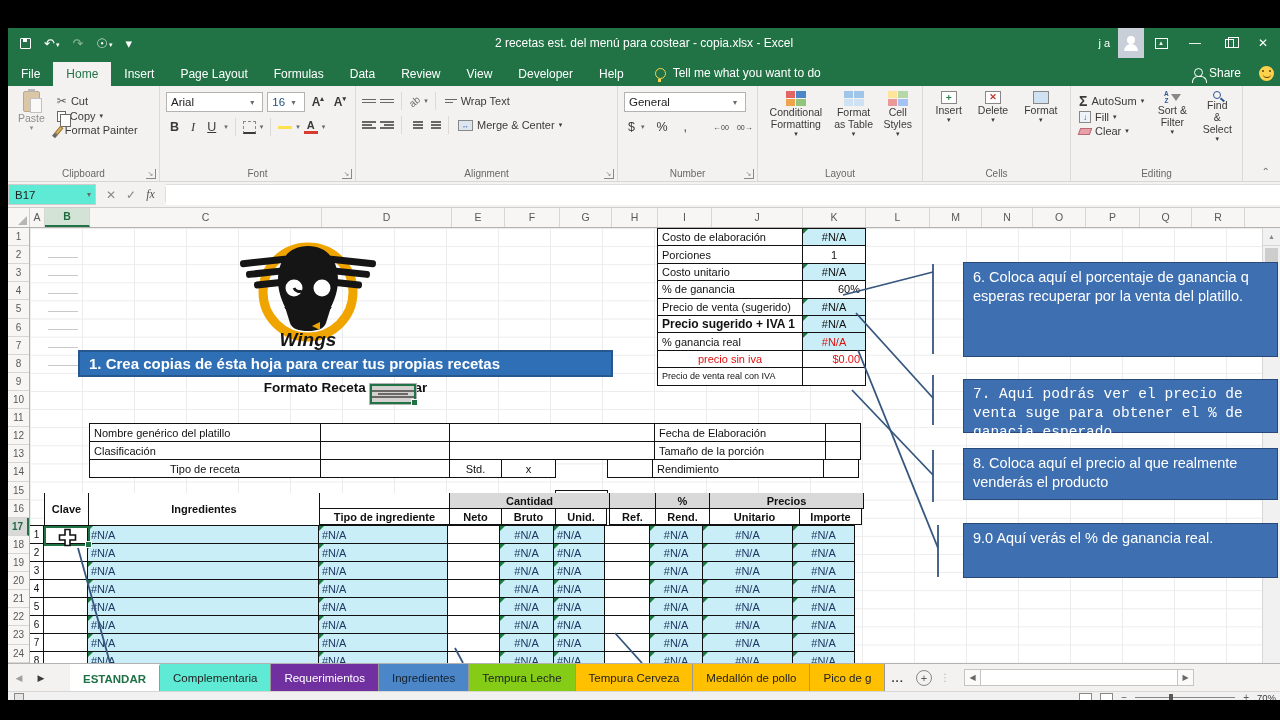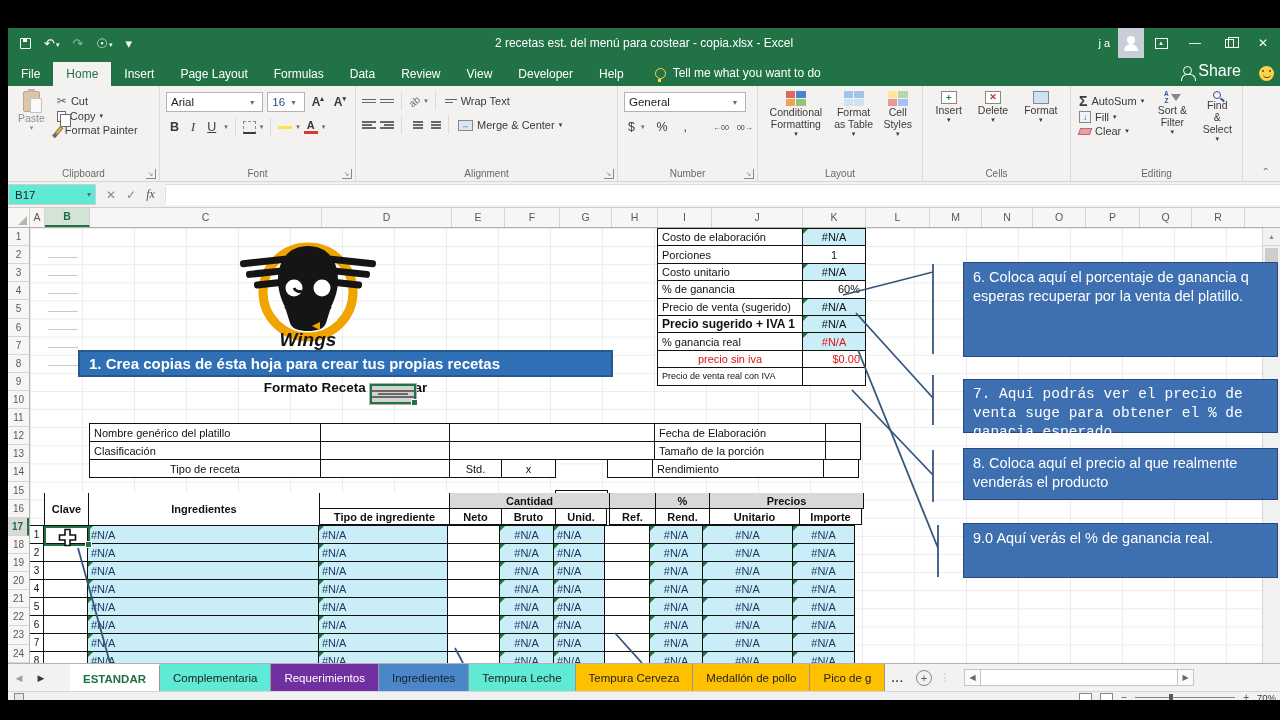--- a/index.html
+++ b/index.html
@@ -26,21 +26,21 @@
   .restore{width:9px;height:9px;border:1px solid #fff;position:relative;}
   .restore:before{content:"";position:absolute;top:-3px;left:2px;width:9px;height:9px;border:1px solid #fff;}
 
   
   .tabrow{height:28px;background:#217346;display:flex;align-items:flex-end;color:#fff;flex:0 0 auto;position:relative;}
   .rtab{padding:6px 13px;font-size:12px;color:#fff;line-height:1;}
   .rtab.active{background:#f3f2f1;color:#217346;font-weight:normal;}
   .tellme{display:flex;align-items:center;gap:7px;margin-left:18px;padding-bottom:6px;font-size:12px;color:#fff;}
   .bulb{width:11px;height:11px;border:1.5px solid #ffd24d;border-radius:50%;position:relative;display:inline-block;}
   .bulb:after{content:"";position:absolute;left:2.5px;top:10px;width:3px;height:3px;background:#ffd24d;}
-  .sharewrap{margin-left:auto;display:flex;align-items:center;gap:6px;padding:0 14px 6px 0;font-size:16px;}
+  .sharewrap{margin-left:auto;display:flex;align-items:center;gap:6px;padding:0 14px 6px 0;font-size:12px;}
   .shic{width:9px;height:9px;border:1.3px solid #fff;border-radius:50%;position:relative;top:-1px;}
   .shic:after{content:"";position:absolute;top:7px;left:-3px;width:13px;height:6px;border:1.3px solid #fff;border-bottom:none;border-radius:6px 6px 0 0;}
   .smiley{width:15px;height:15px;border-radius:50%;background:#ffd24d;position:relative;margin:0 6px 5px 4px;}
   .smiley:before{content:"";position:absolute;top:4px;left:3px;width:2px;height:2px;background:#5a4500;box-shadow:7px 0 0 #5a4500;border-radius:50%;}
   .smiley:after{content:"";position:absolute;top:6px;left:3.5px;width:8px;height:5px;border-bottom:1.5px solid #5a4500;border-radius:0 0 8px 8px;}
 
   
   .ribbon{height:96px;background:#f3f2f1;border-bottom:1px solid #d8d6d4;display:flex;flex:0 0 auto;}
   .rgroup{position:relative;border-right:1px solid #dcdad8;padding:4px 6px 16px 6px;flex:0 0 auto;}
   .glabel{position:absolute;bottom:2px;left:0;right:0;text-align:center;font-size:10px;color:#6a6866;}
@@ -844,21 +844,21 @@
           </div>
           <div class="stab" style="background: #5eead4; color: rgb(34, 34, 34); align-items: center;">
             <span>Complementaria</span>
           </div>
           <div class="stab" style="background: rgb(112, 48, 160); color: rgb(255, 255, 255);">
             <span>Requerimientos</span>
           </div>
           <div class="stab" style="background: rgb(74, 134, 200); color: rgb(22, 34, 46);">
             <span>Ingredientes</span>
           </div>
-          <div class="stab" style="background: #5eead4; color: rgb(34, 34, 34);">
+          <div class="stab" style="background: #84cc16; color: rgb(34, 34, 34);">
             <span>Tempura Leche</span>
           </div>
           <div class="stab" style="background: rgb(255, 192, 0); color: rgb(34, 34, 34);">
             <span>Tempura Cerveza</span>
           </div>
           <div class="stab" style="background: rgb(255, 192, 0); color: rgb(34, 34, 34);">
             <span>Medallón de pollo</span>
           </div>
           <div class="stab" style="background: rgb(255, 192, 0); color: rgb(34, 34, 34);">
             <span>Pico de g</span>

